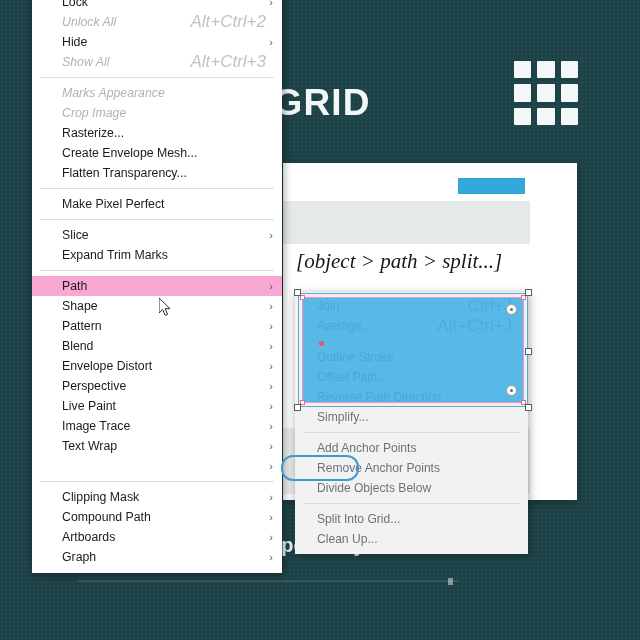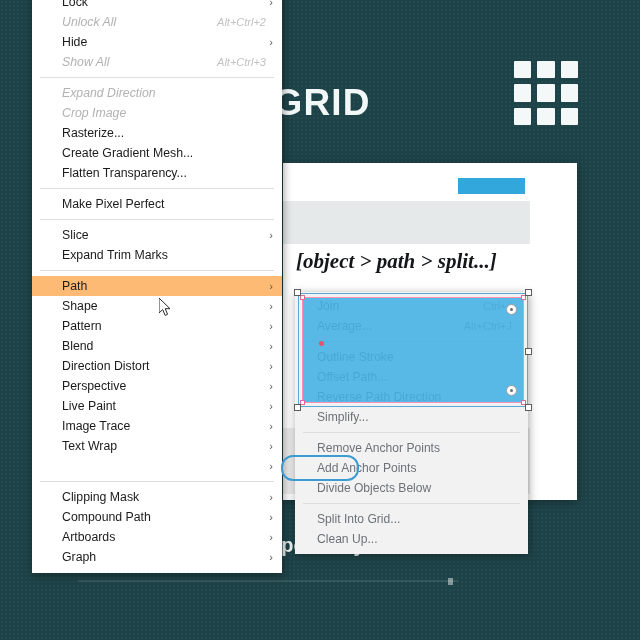--- a/index.html
+++ b/index.html
@@ -96,21 +96,21 @@
     height: 16px;
     background: #31a7db;
   }
 
   #card-italic-line {
     position: absolute;
     left: 13px;
     top: 86px;
     font-family: "Liberation Serif", serif;
     font-style: italic;
-    font-weight: bold;
+    font-weight: normal;
     font-size: 21px;
     color: #14161a;
     white-space: nowrap;
   }
 
   #card-lower-band {
     position: absolute;
     left: 0;
     top: 265px;
     width: 247px;
@@ -137,36 +137,36 @@
     line-height: 20px;
     padding: 0 10px 0 30px;
     white-space: nowrap;
     display: flex;
     align-items: center;
   }
   .mi .lbl { flex: 0 0 auto; }
   .mi .sc {
     margin-left: auto;
     color: #6f6f6f;
-    font-size: 11px;
+    font-size: 17px;
     padding-right: 6px;
   }
   .mi .arw {
     position: absolute;
     right: 9px;
     top: 50%;
     transform: translateY(-50%);
     font-size: 11px;
     color: #585858;
     line-height: 1;
   }
   .mi.disabled { color: #b2b2b2; font-style: italic; }
   .mi.disabled .sc { color: #c2c2c2; }
   .mi.highlight {
-    background: #fdba74;
+    background: #f9a8d4;
   }
   .sep {
     height: 1px;
     margin: 5px 8px 5px 8px;
     background: #dddddd;
   }
 
   
   #sub-menu {
     position: absolute;
@@ -331,24 +331,24 @@
         <span class="lbl">Offset Path...</span>
       </div>
       <div class="mi">
         <span class="lbl">Reverse Path Direction</span>
       </div>
       <div class="mi">
         <span class="lbl">Simplify...</span>
       </div>
       <div class="sep"></div>
       <div class="mi">
+        <span class="lbl">Add Anchor Points</span>
+      </div>
+      <div class="mi">
         <span class="lbl">Remove Anchor Points</span>
-      </div>
-      <div class="mi">
-        <span class="lbl">Add Anchor Points</span>
       </div>
       <div class="mi">
         <span class="lbl">Divide Objects Below</span>
       </div>
       <div class="sep"></div>
       <div class="mi">
         <span class="lbl">Split Into Grid...</span>
       </div>
       <div class="mi">
         <span class="lbl">Clean Up...</span>
@@ -367,30 +367,30 @@
       <div class="mi">
         <span class="lbl">Hide</span>
         <span class="arw">›</span>
       </div>
       <div class="mi disabled">
         <span class="lbl">Show All</span>
         <span class="sc">Alt+Ctrl+3</span>
       </div>
       <div class="sep"></div>
       <div class="mi disabled">
-        <span class="lbl">Expand Direction</span>
+        <span class="lbl">Marks Appearance</span>
       </div>
       <div class="mi disabled">
         <span class="lbl">Crop Image</span>
       </div>
       <div class="mi">
         <span class="lbl">Rasterize...</span>
       </div>
       <div class="mi">
-        <span class="lbl">Create Gradient Mesh...</span>
+        <span class="lbl">Create Envelope Mesh...</span>
       </div>
       <div class="mi">
         <span class="lbl">Flatten Transparency...</span>
       </div>
       <div class="sep"></div>
       <div class="mi">
         <span class="lbl">Make Pixel Perfect</span>
       </div>
       <div class="sep"></div>
       <div class="mi">
@@ -411,21 +411,21 @@
       </div>
       <div class="mi">
         <span class="lbl">Pattern</span>
         <span class="arw">›</span>
       </div>
       <div class="mi">
         <span class="lbl">Blend</span>
         <span class="arw">›</span>
       </div>
       <div class="mi">
-        <span class="lbl">Direction Distort</span>
+        <span class="lbl">Envelope Distort</span>
         <span class="arw">›</span>
       </div>
       <div class="mi">
         <span class="lbl">Perspective</span>
         <span class="arw">›</span>
       </div>
       <div class="mi">
         <span class="lbl">Live Paint</span>
         <span class="arw">›</span>
       </div>

